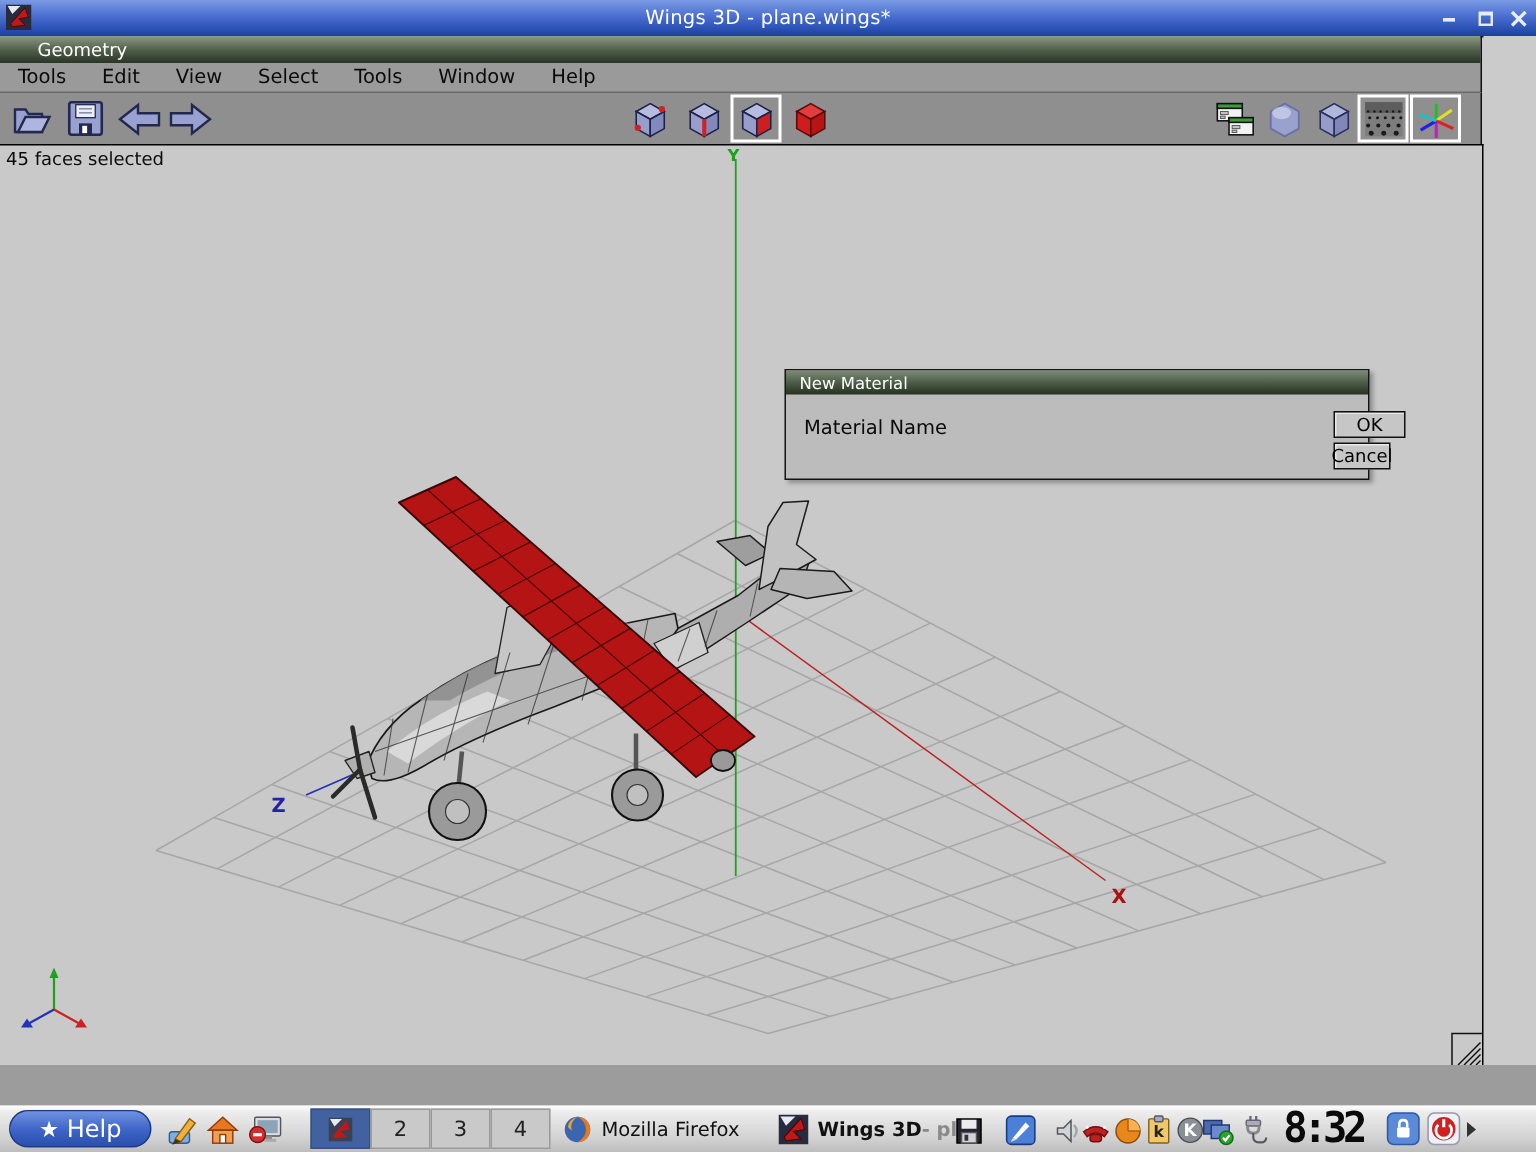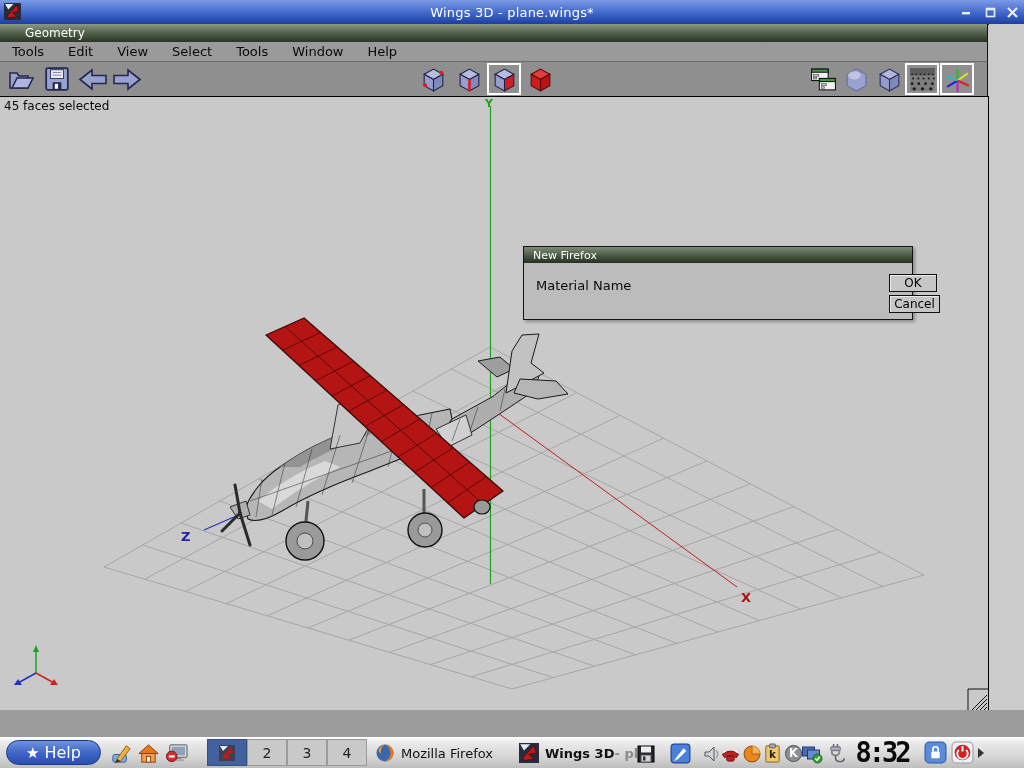--- a/index.html
+++ b/index.html
@@ -33,21 +33,21 @@
     box-shadow:2px 2px 3px rgba(0,0,0,.3);box-sizing:border-box;}
   .dialog-title{height:16px;background:linear-gradient(180deg,#7d8b77 0%,#45543f 60%,#26301f 100%);
     color:#fff;font-size:11px;display:flex;align-items:center;padding-left:9px;}
   .dialog-label{position:absolute;left:12px;top:31px;font-size:13px;color:#0a0a0a;}
   .dialog-input{position:absolute;left:100px;top:27px;width:220px;height:18px;background:#d8d8d8;
     border:2px solid #111;font-size:13px;display:flex;align-items:center;padding-left:3px;box-sizing:border-box;}
   .caret{display:inline-block;width:2px;height:12px;background:#cc0000;margin-left:1px;}
   .dlg-btn{position:absolute;width:48px;height:18px;background:#c6c6c6;border:1px solid #111;
     box-shadow:inset 1px 1px 0 #eaeaea;font-size:12px;display:flex;align-items:center;justify-content:center;box-sizing:border-box;margin-left:35px;}
   #ok-btn{left:330px;top:27px;}
-  #cancel-btn{left:330px;top:48px;width:51px;}
+  #cancel-btn{left:330px;top:48px;width:38px;}
   
   .bottomstrip{left:0;top:710px;width:1024px;height:27px;background:#9c9c9c;}
   .taskbar{left:0;top:737px;width:1024px;height:31px;
     background:linear-gradient(180deg,#ffffff 0%,#ececec 15%,#d2d2d2 70%,#bdbdbd 100%);}
   .menu-btn{position:absolute;left:6px;top:3px;width:95px;height:25px;border-radius:13px;
     background:linear-gradient(180deg,#6f92e0 0%,#3c63c6 55%,#2a4fae 100%);border:1px solid #1c3a86;
     display:flex;align-items:center;justify-content:center;color:#fff;box-sizing:border-box;}
   .menu-btn .star{font-size:15px;margin-right:5px;color:#fff;}
   .menu-btn .mlabel{font-size:16px;}
   .qicon{position:absolute;top:4px;width:25px;height:25px;display:flex;align-items:center;justify-content:center;}
@@ -352,21 +352,21 @@
         <line x1="980" y1="709" x2="987" y2="702"></line>
         <line x1="984" y1="709" x2="987" y2="706"></line>
       </g>
     </g>
   </svg>
   <span class="status">45 faces selected</span>
 </div>
 
 <div class="abs dialog">
   <div class="dialog-title">
-    <span>New Firefox</span>
+    <span>New Material</span>
   </div>
   <span class="dialog-label">Material Name</span>
   <div class="dlg-btn" id="ok-btn">
     <span>OK</span>
   </div>
   <div class="dlg-btn" id="cancel-btn">
     <span>Cancel</span>
   </div>
 </div>
 

